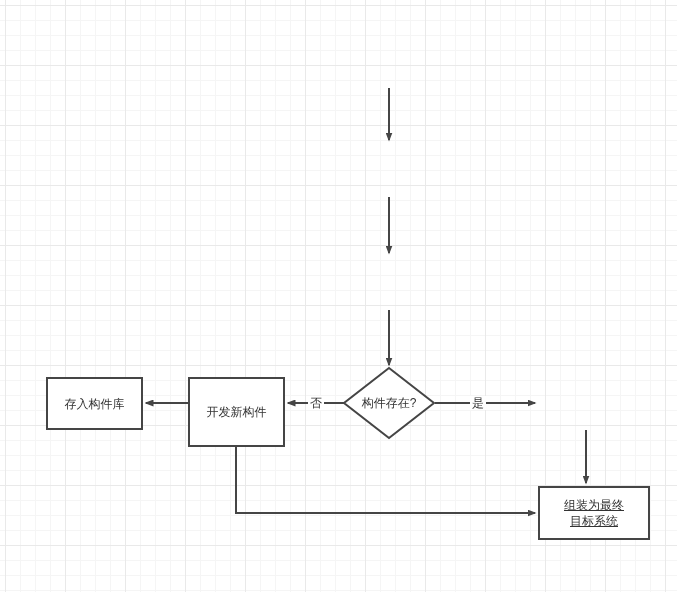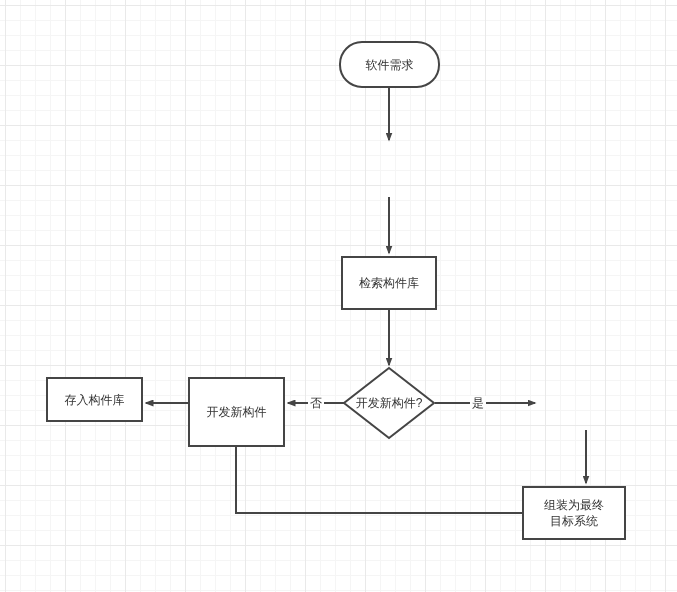--- a/index.html
+++ b/index.html
@@ -60,32 +60,30 @@
     <line x1="389" y1="310" x2="389" y2="365" stroke-width="2" marker-end="url(#arrow)" stroke="#454545"></line>
     <line x1="344" y1="403" x2="288" y2="403" stroke-width="2" marker-end="url(#arrow)" stroke="#454545"></line>
     <line x1="188" y1="403" x2="146" y2="403" stroke-width="2" marker-end="url(#arrow)" stroke="#454545"></line>
     <line x1="435" y1="403" x2="535" y2="403" stroke-width="2" marker-end="url(#arrow)" stroke="#454545"></line>
     <line x1="586" y1="430" x2="586" y2="483" stroke-width="2" marker-end="url(#arrow)" stroke="#454545"></line>
     <polyline points="236,430 236,513 535,513" fill="none" stroke-width="2" marker-end="url(#arrow)" stroke="#454545"></polyline>
 
     <polygon points="389,368 434,403 389,438 344,403" stroke-width="2" fill="#ffffff" stroke="#454545"></polygon>
   </svg>
 
-  <div class="node rounded" style="left:339px;top:41px;width:101px;height:47px;">软件需求</div>
 
 
-  <div class="node" style="left:341px;top:256px;width:96px;height:54px;">检索构件库</div>
 
-  <div class="diamond-label" style="left:344px;top:394px;width:90px;height:18px;">开发新构件?</div>
+  <div class="diamond-label" style="left:344px;top:394px;width:90px;height:18px;">构件存在?</div>
 
   <div class="node" style="left:188px;top:377px;width:97px;height:70px;">开发新构件</div>
 
-  <div class="node" style="left:46px;top:377px;width:97px;height:45px;">存入构件库</div>
+  <div class="node" style="left:46px;top:377px;width:97px;height:53px;">存入构件库</div>
 
 
-  <div class="node" style="left:522px;top:486px;width:104px;height:54px;">组装为最终
+  <div class="node" style="left:538px;top:486px;width:112px;height:54px;text-decoration:underline;">组装为最终
 目标系统</div>
 
   <div class="edge-label" style="left:316px;top:403px;">否</div>
 
   <div class="edge-label" style="left:478px;top:403px;">是</div>
 
 </div>
 
 </body></html>

